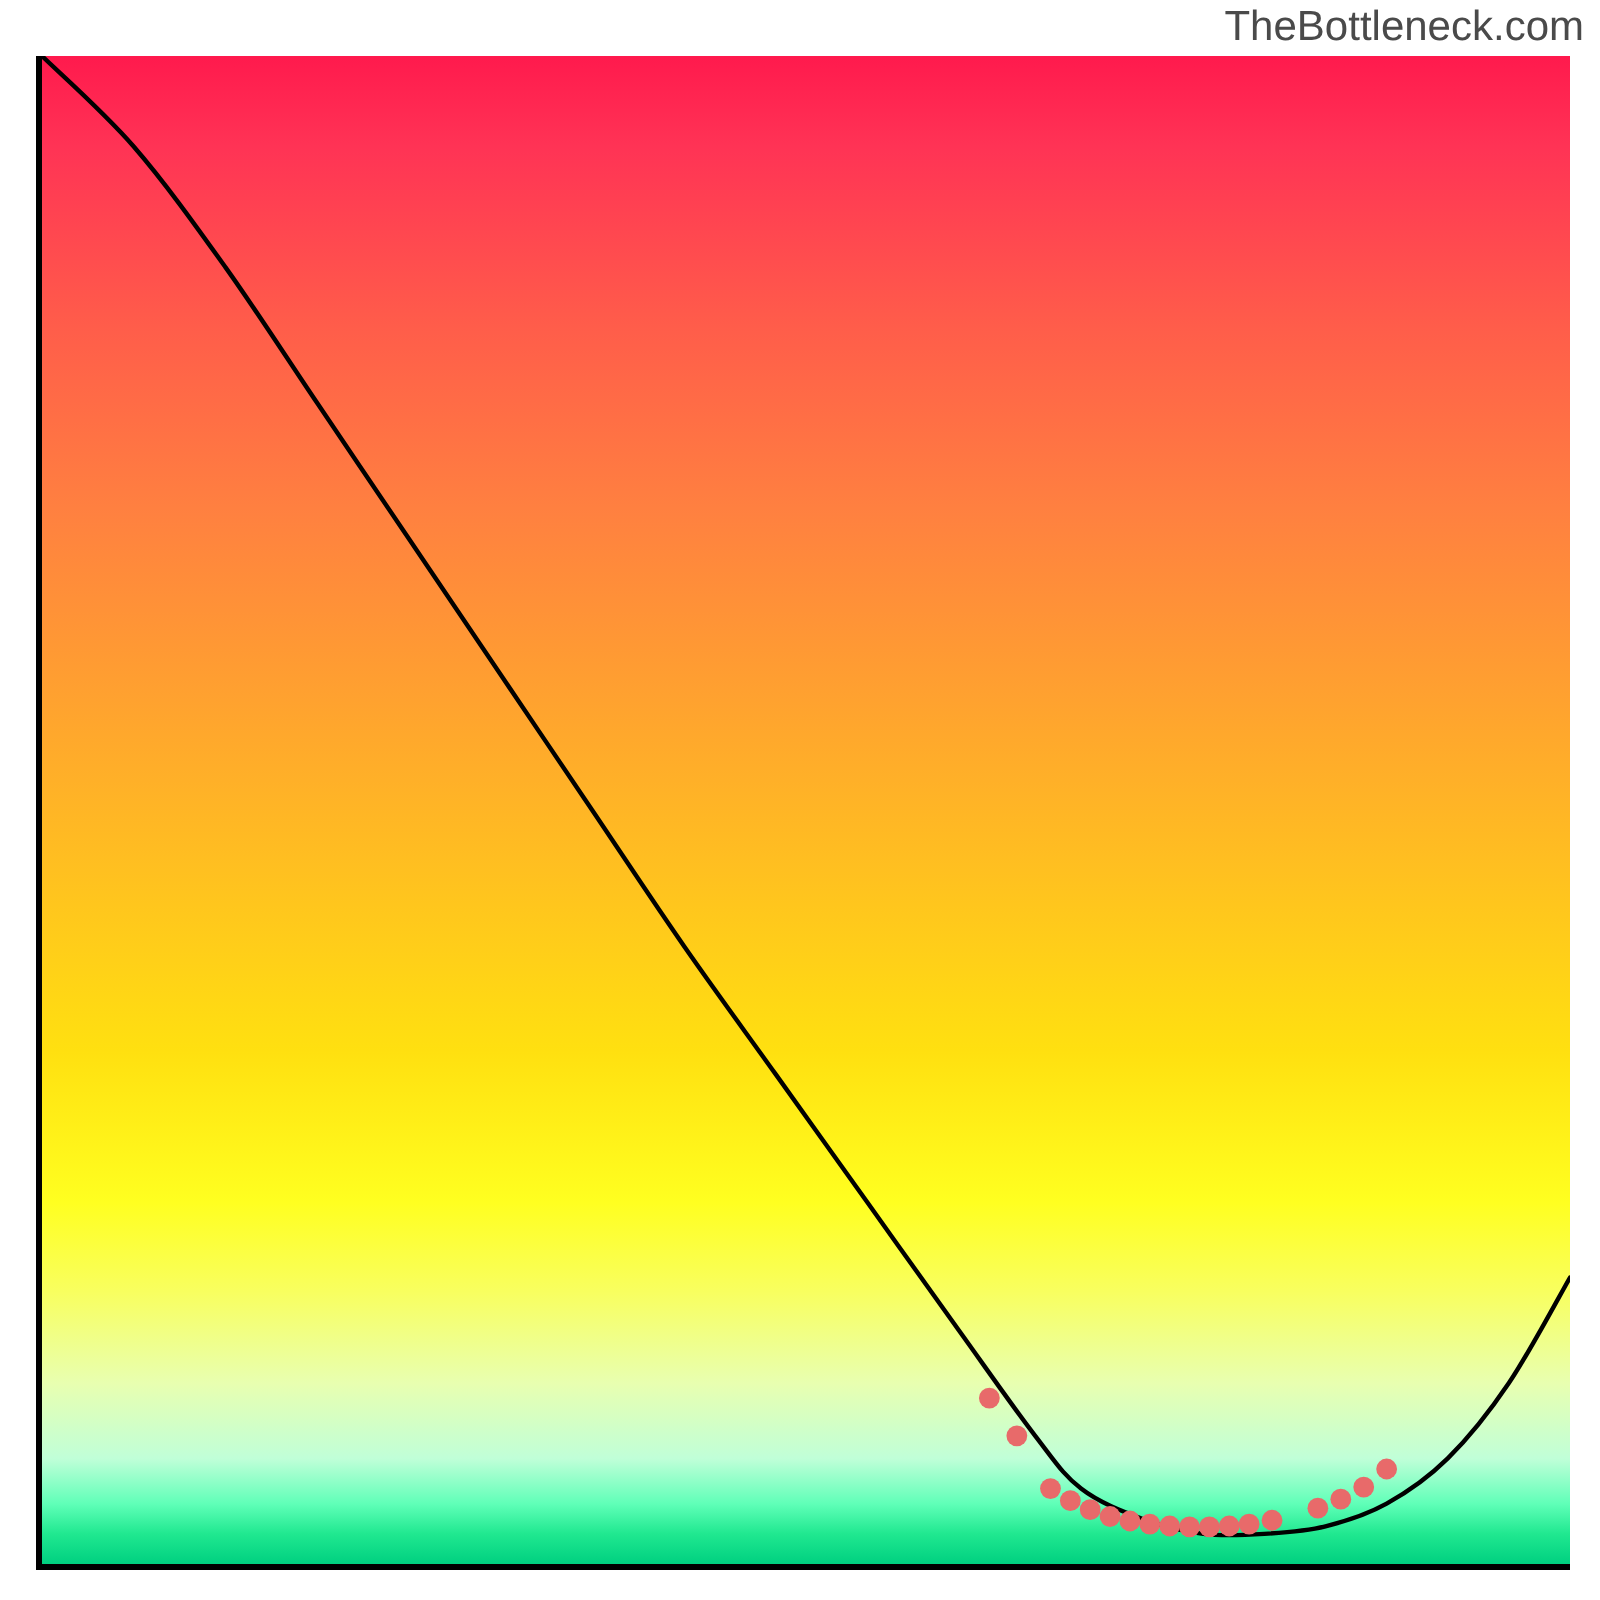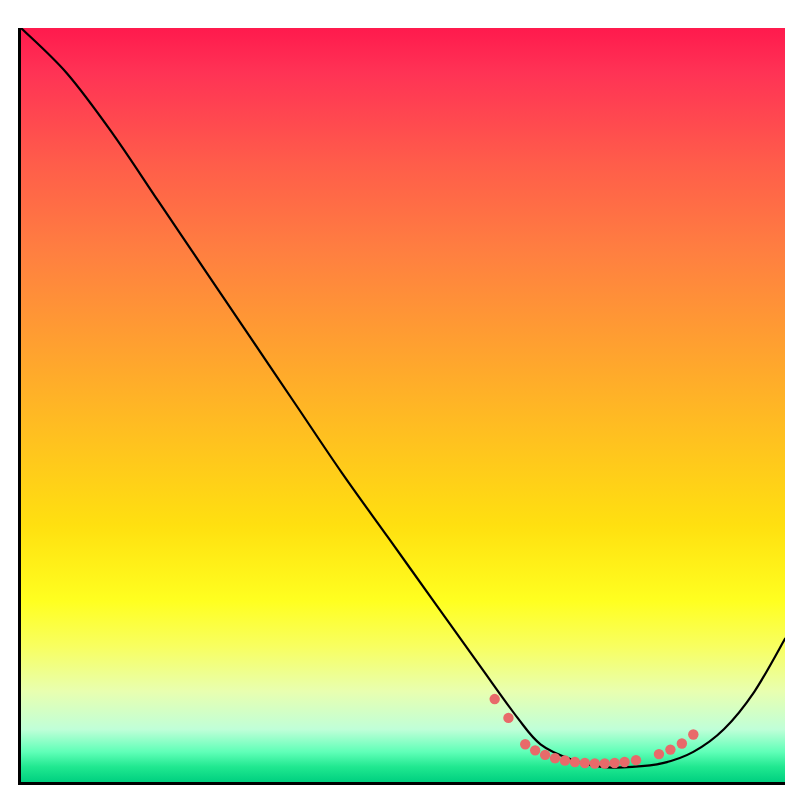--- a/index.html
+++ b/index.html
@@ -62,20 +62,21 @@
     top: 0;
     left: 0;
     width: 100%;
     height: 100%;
   }
 </style>
 </head>
 <body>
 
 <div class="container">
+  <div class="watermark">TheBottleneck.com</div>
   <div class="plot-area">
     <div class="gradient-bg"></div>
     <svg class="curve" viewBox="0 0 764 754" preserveAspectRatio="none">
       <path id="main-curve" fill="none" stroke="#000000" stroke-width="2.2" stroke-linecap="round" stroke-linejoin="round" d="M 0.00 0.00 C 7.64 7.54, 30.56 27.65, 45.84 45.24 C 61.12 62.83, 76.40 84.20, 91.68 105.56 C 106.96 126.92, 122.24 150.80, 137.52 173.42 C 152.80 196.04, 168.08 218.66, 183.36 241.28 C 198.64 263.90, 213.92 286.52, 229.20 309.14 C 244.48 331.76, 259.76 354.38, 275.04 377.00 C 290.32 399.62, 305.60 422.87, 320.88 444.86 C 336.16 466.85, 351.44 487.59, 366.72 508.95 C 382.00 530.31, 397.28 551.68, 412.56 573.04 C 427.84 594.40, 444.39 617.65, 458.40 637.13 C 472.41 656.61, 486.41 676.71, 496.60 689.91 C 506.79 703.11, 510.61 709.39, 519.52 716.30 C 528.43 723.21, 539.89 727.61, 550.08 731.38 C 560.27 735.15, 570.45 737.66, 580.64 738.92 C 590.83 740.18, 601.01 739.55, 611.20 738.92 C 621.39 738.29, 631.57 737.66, 641.76 735.15 C 651.95 732.64, 662.13 729.50, 672.32 723.84 C 682.51 718.19, 692.69 711.27, 702.88 701.22 C 713.07 691.17, 723.25 678.60, 733.44 663.52 C 743.63 648.44, 758.91 619.54, 764.00 610.74"></path>
       <g id="dots">
           <circle cx="473.68" cy="671.06" r="5.2" fill="#e86a6a"></circle>
           <circle cx="487.43" cy="689.91" r="5.2" fill="#e86a6a"></circle>
           <circle cx="504.24" cy="716.30" r="5.2" fill="#e86a6a"></circle>
           <circle cx="514.17" cy="722.33" r="5.2" fill="#e86a6a"></circle>
           <circle cx="524.10" cy="726.86" r="5.2" fill="#e86a6a"></circle>

